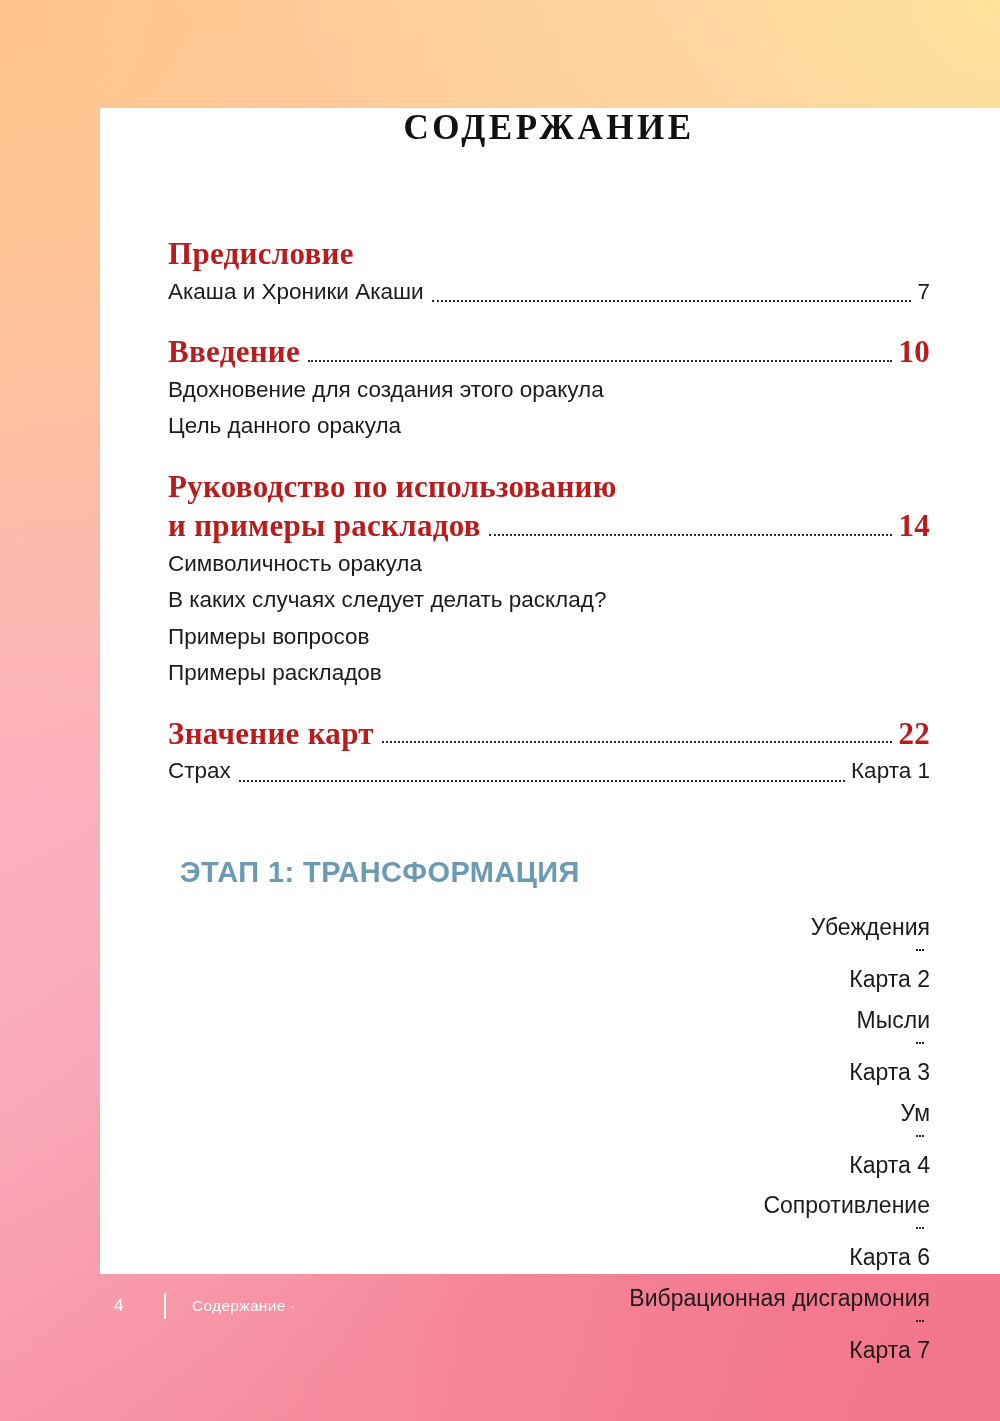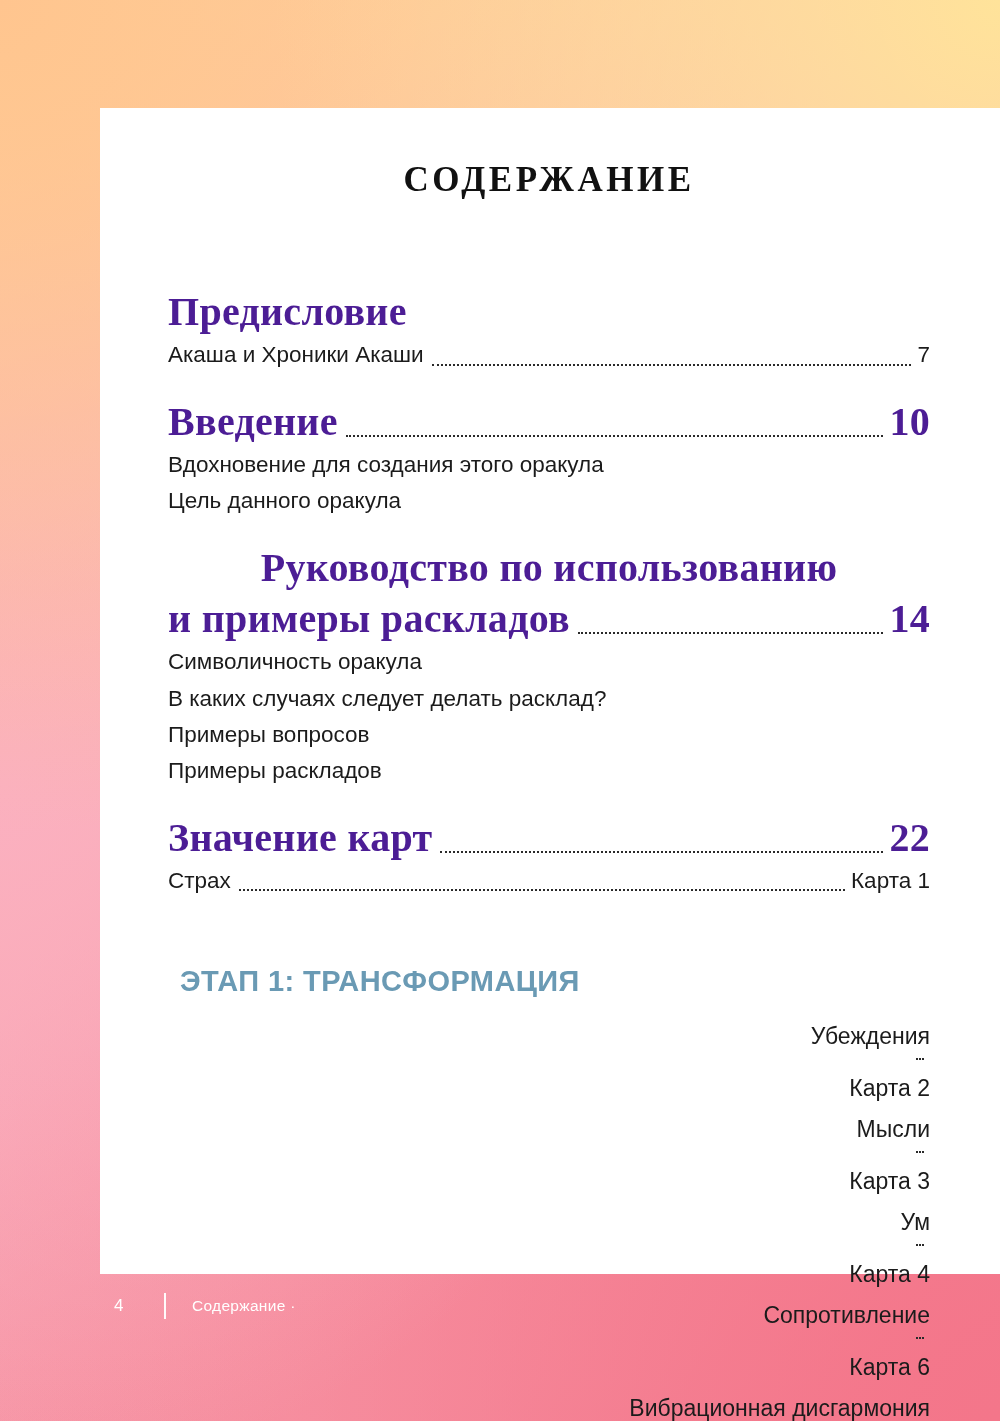--- a/index.html
+++ b/index.html
@@ -42,45 +42,43 @@
     position: absolute;
     left: 68px;
     top: 0;
     width: 762px;
     height: 100%;
   }
 
   
   .doc-title {
     margin: 0;
-    padding-top: 52px;
     text-align: center;
     font-family: "Liberation Serif", serif;
     font-weight: bold;
     font-size: 35px;
     letter-spacing: 3.5px;
     color: #111111;
   }
 
   
   .toc {
     margin-top: 86px;
   }
 
   .chapter {
     font-family: "Liberation Serif", serif;
     font-weight: bold;
-    color: #4c1d95;
-    font-size: 40px;
+    color: #b91c1c;
+    font-size: 31px;
     line-height: 1.28;
     letter-spacing: 0.3px;
     display: flex;
     align-items: flex-end;
     white-space: nowrap;
-    text-align: center;
   }
   .chapter.two-line {
     display: block;
   }
   .chapter .line1 { display: block; }
   .chapter .line2 {
     display: flex;
     align-items: flex-end;
     white-space: nowrap;
   }

